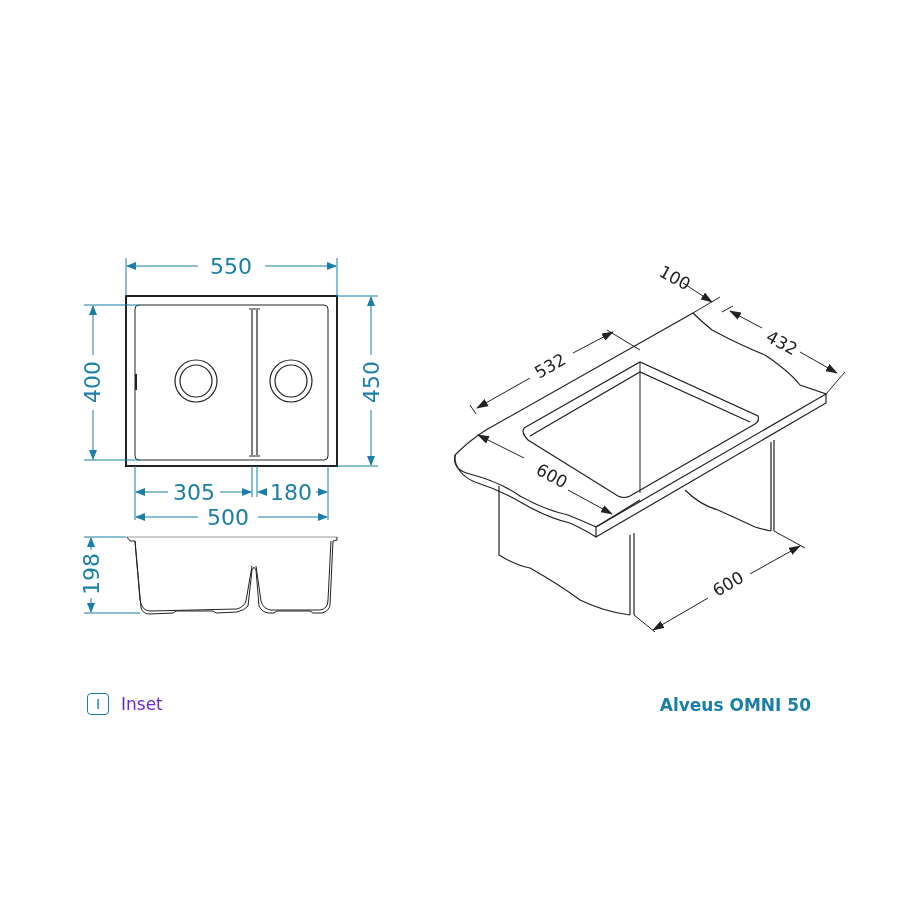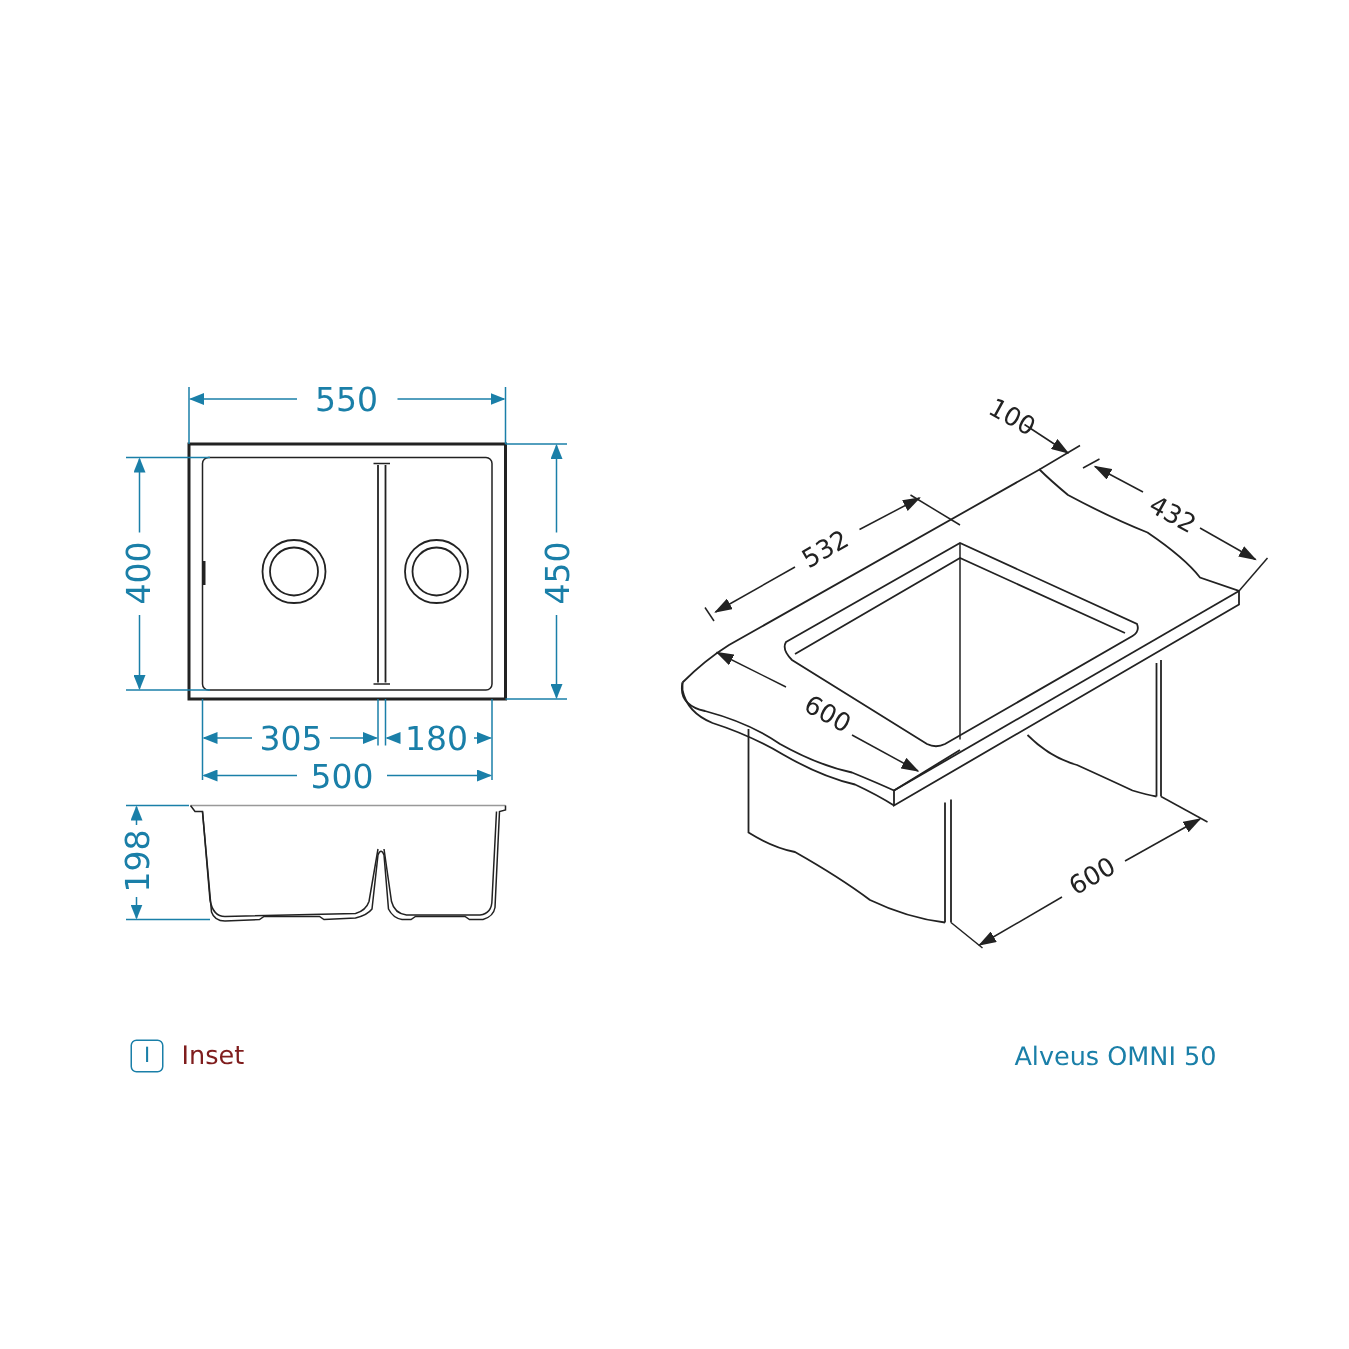--- a/index.html
+++ b/index.html
@@ -2,22 +2,22 @@
 <html><head>
 <meta charset="utf-8">
 <style>
   html, body { margin:0; padding:0; background:#ffffff; }
   body { width:899px; height:899px; position:relative; overflow:hidden; font-family:"DejaVu Sans", sans-serif; }
   svg { position:absolute; left:0; top:0; }
   .dimtext { font-family:"DejaVu Sans", sans-serif; fill:#1a7fa8; font-size:22px; }
   .isotext { font-family:"DejaVu Sans", sans-serif; fill:#222; font-size:17px; }
   .legend { position:absolute; left:87px; top:693px; display:flex; align-items:center; gap:12px; }
   .legend-box { width:22px; height:22px; border:1.5px solid #1a7fa8; border-radius:4px; color:#1a7fa8; font-size:14px; display:flex; align-items:center; justify-content:center; box-sizing:border-box; }
-  .legend-label { color:#7f1d1d; font-size:17px; }
-  .model { position:absolute; right:88px; top:695px; color:#1a7fa8; font-size:17px; }
+  .legend-label { color:#6d28d9; font-size:17px; }
+  .model { position:absolute; right:88px; top:695px; color:#1a7fa8; font-size:17px;font-weight:bold; }
 </style>
 </head>
 <body>
 
 <svg width="899" height="899" viewBox="0 0 899 899">
   <defs>
     <marker id="arrB" markerWidth="10" markerHeight="8" refX="9" refY="4" orient="auto-start-reverse" markerUnits="userSpaceOnUse">
       <path d="M0,0 L10,4 L0,8 z" fill="#1a7fa8"></path>
     </marker>
     <marker id="arrK" markerWidth="12" markerHeight="8" refX="11" refY="4" orient="auto-start-reverse" markerUnits="userSpaceOnUse">

